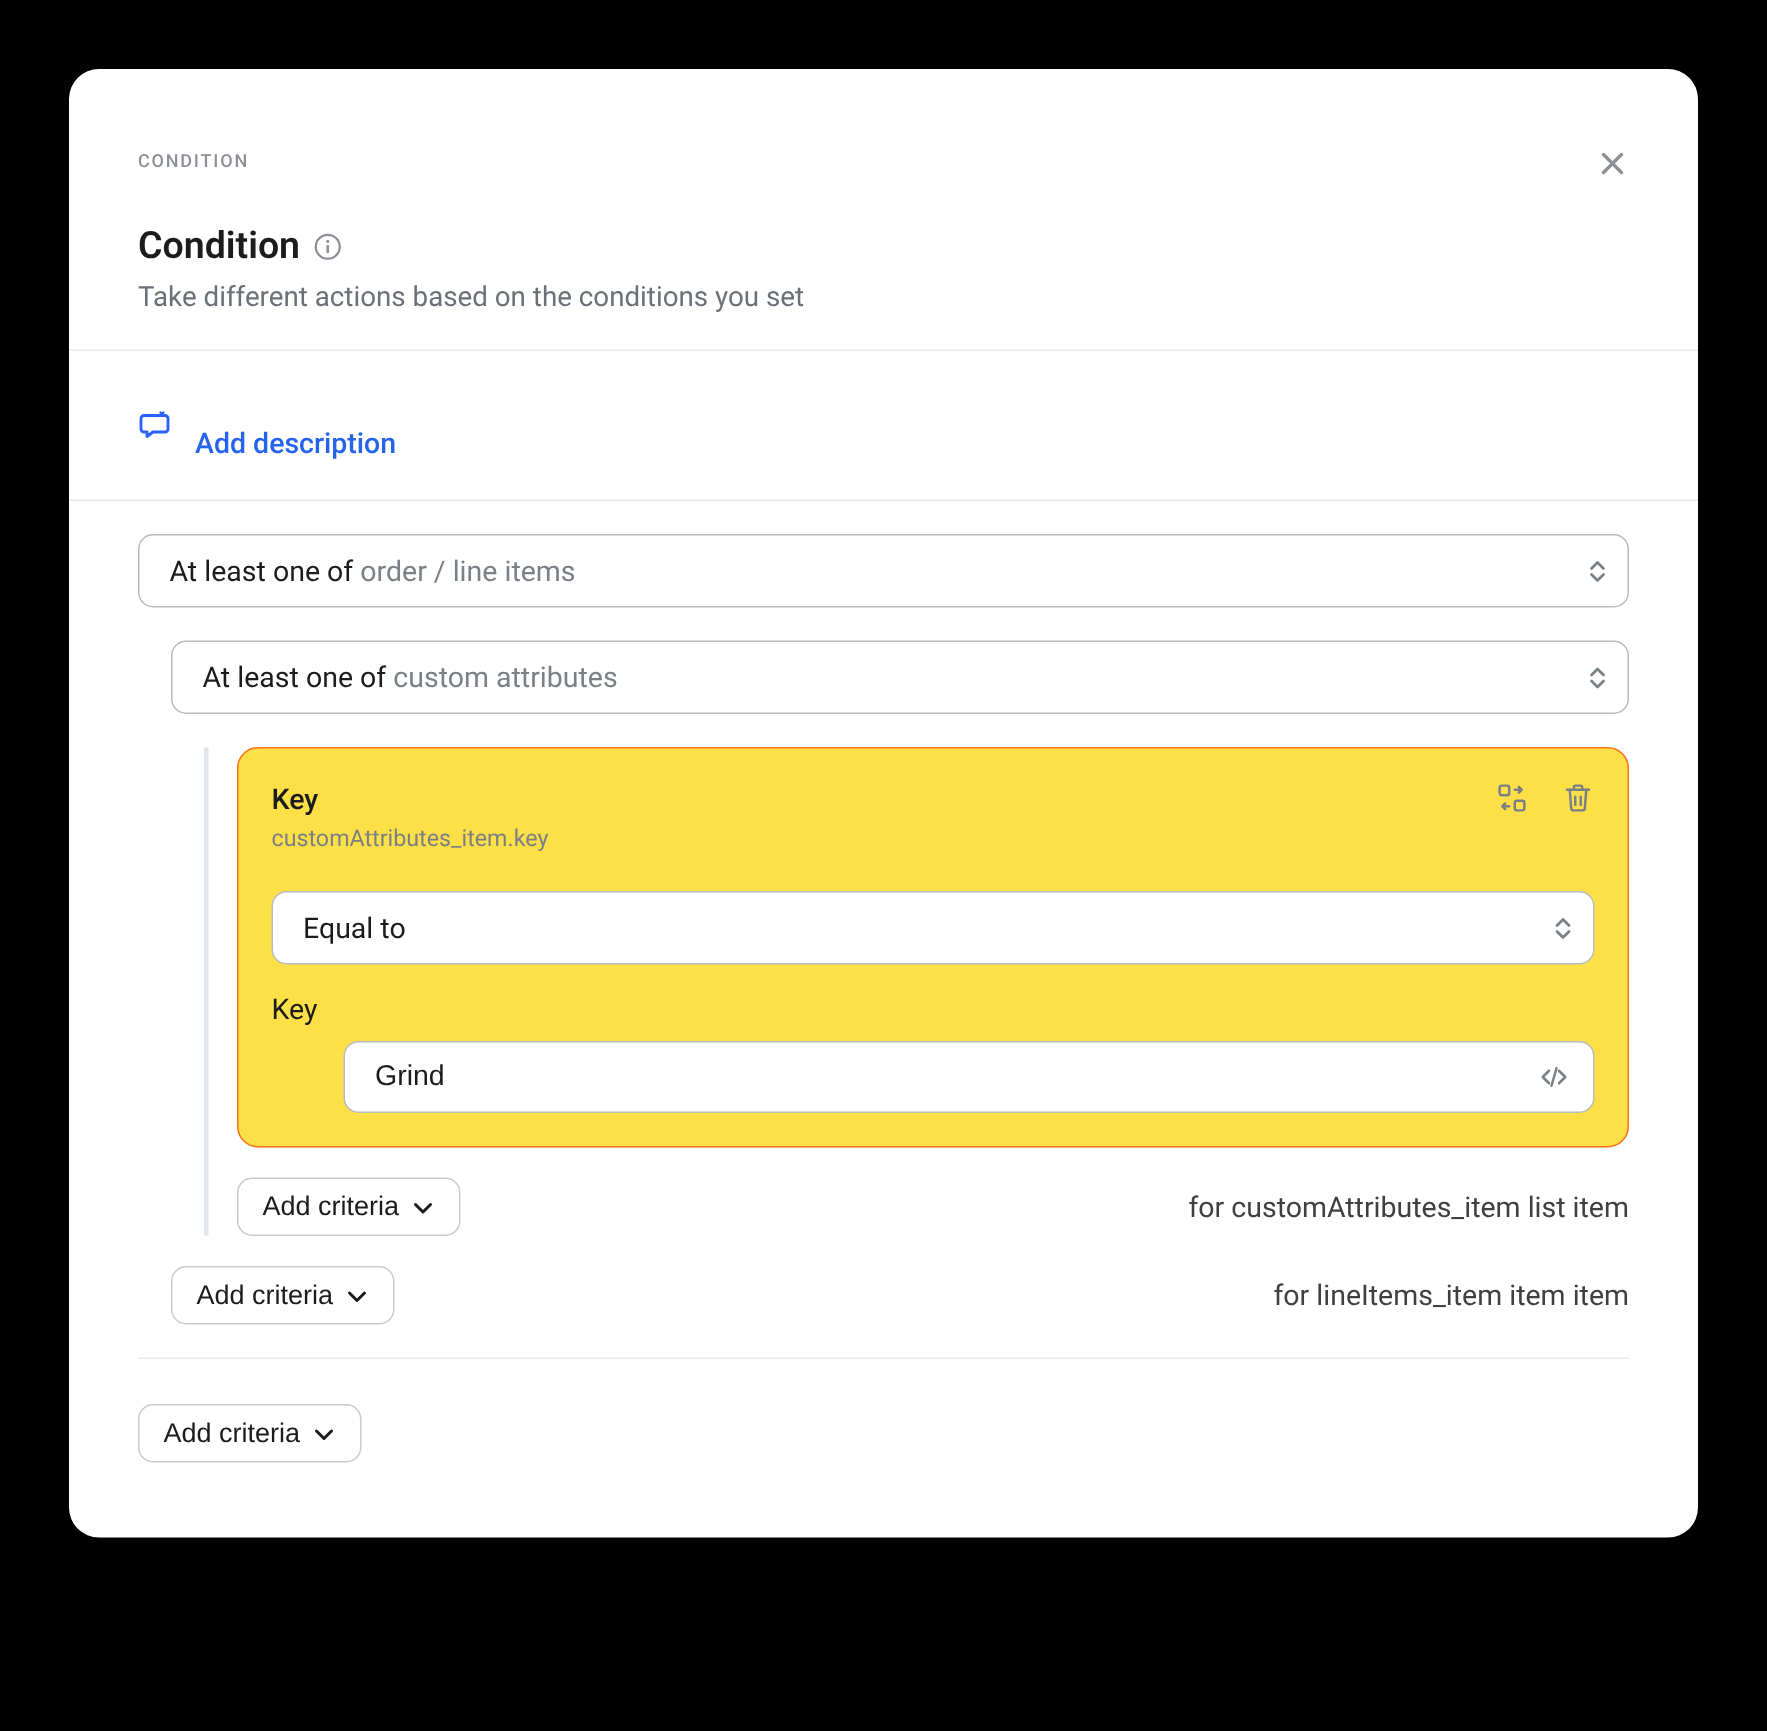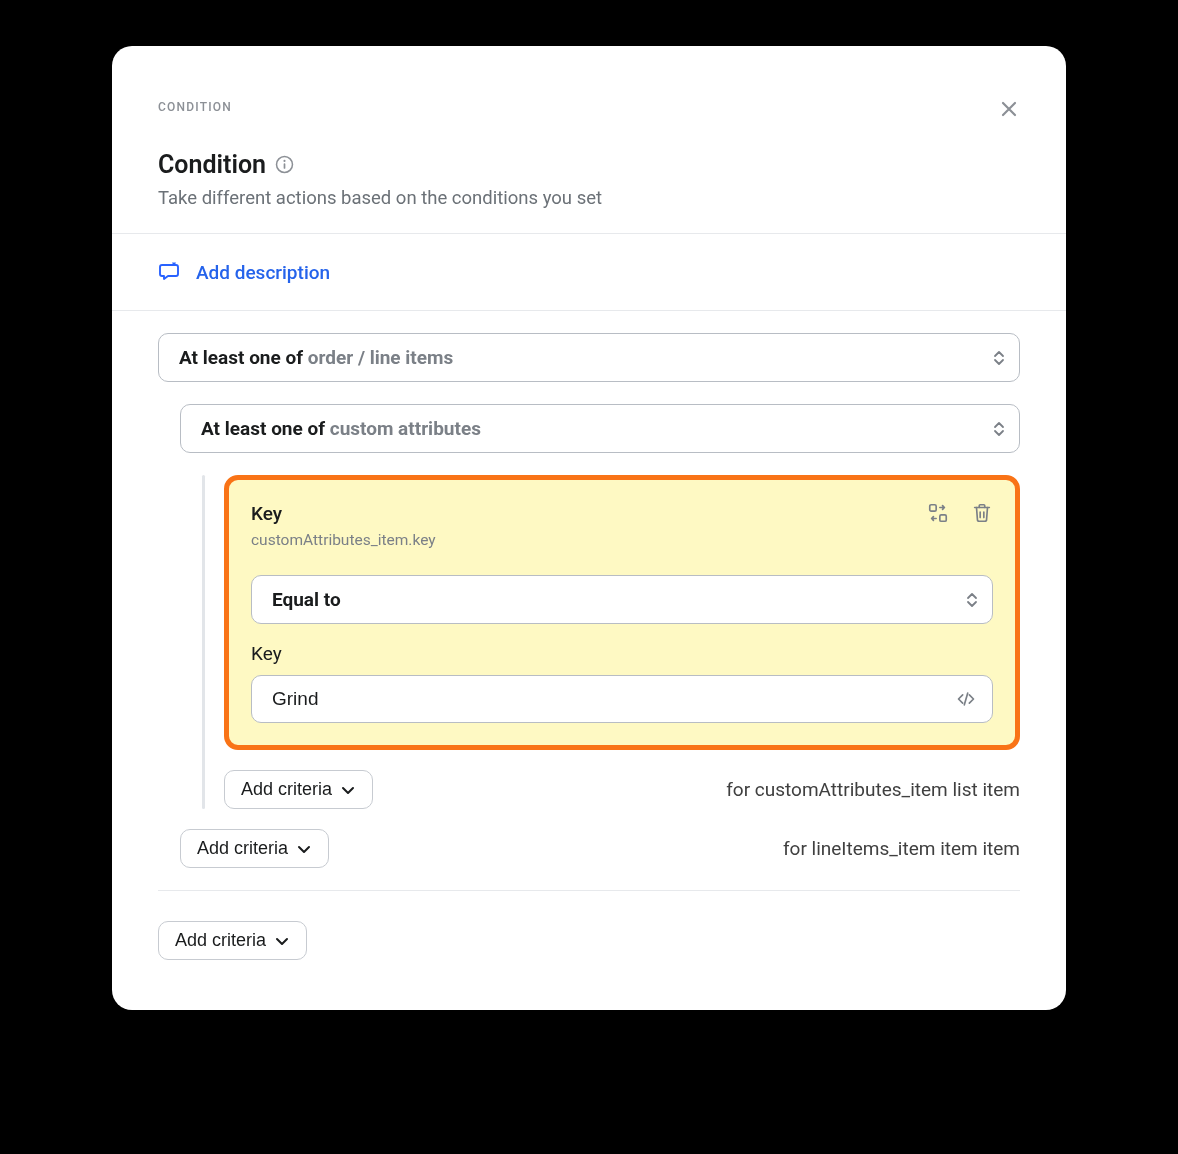--- a/index.html
+++ b/index.html
@@ -7,21 +7,21 @@
     background: #000;
     font-family: -apple-system, BlinkMacSystemFont, "Segoe UI", Roboto, Helvetica, Arial, sans-serif;
     padding: 46px;
     display: flex;
     justify-content: center;
     align-items: flex-start;
   }
   .card {
     background: #fff;
     border-radius: 20px;
-    width: 954px;
+    width: 1086px;
     box-shadow: 0 8px 40px rgba(0,0,0,.35);
     padding-bottom: 50px;
   }
   .header {
     padding: 54px 46px 24px 46px;
     position: relative;
   }
   .section-label {
     font-size: 12px;
     letter-spacing: 1.2px;
@@ -56,59 +56,59 @@
     font-size: 18.5px;
     color: #6b7177;
     margin-top: 8px;
   }
   .divider { border-top:1px solid #e7e9ec; }
   .desc-row {
     padding: 26px 46px;
     display:flex; align-items:center; gap:14px;
   }
   .desc-icon { color:#2962ff; display:flex; }
-  .desc-link { color:#2563eb; font-size:19px; font-weight:500; }
+  .desc-link { color:#2563eb; font-size:19px; font-weight:500;margin-top:24px; }
   .body { padding: 22px 46px 0 46px; }
   .if-label { font-size:19px; font-weight:500; color:#1a1c1d; margin-bottom:18px; }
   .select {
     width:100%;
     border:1px solid #b8bdc4;
     border-radius:10px;
     padding:12px 44px 12px 20px;
     font-size:19px;
     color:#1a1c1d;
     background:#fff;
     text-align:left;
     position:relative;
     cursor:pointer;
-    display:flex; align-items:center;font-weight:bold;
+    display:flex; align-items:center;
   }
   .select .muted { color:#7b8087; }
   .select-arrows {
     position:absolute; right:14px; top:50%; transform:translateY(-50%);
     display:flex; flex-direction:column; gap:0px; color:#7b8087;
   }
   .nest1 { margin-left:22px; margin-top:22px; }
   .nest2 { margin-left:22px; margin-top:22px; position:relative; padding-left:22px; }
   .vbar { position:absolute; left:0; top:0; bottom:0; width:3px; background:#e2e5e9; border-radius:2px; }
   .criteria-card {
-    background:#fef9c3;
-    border:5px solid #f97316;
+    background:#fde047;
+    border:1px solid #f97316;
     border-radius:14px;
     padding:22px;
   }
   .crit-head {
     display:flex; align-items:flex-start; justify-content:space-between;
   }
   .crit-title { font-size:19px; font-weight:500; color:#1a1c1d; }
   .crit-path { font-size:15.5px; color:#7b8087; margin-top:6px;text-align:center; }
   .crit-actions { display:flex; gap:22px; color:#7b8087; }
   .crit-actions .ico { cursor:pointer; display:flex; }
   .field-label { font-size:19px; color:#1a1c1d; margin-top:18px; margin-bottom:10px; }
-  .input-wrap { position:relative; }
+  .input-wrap { position:relative;margin-left:48px; }
   .text-input {
     width:100%;
     border:1px solid #b8bdc4;
     border-radius:10px;
     padding:12px 48px 12px 20px;
     font-size:19px;
     color:#1a1c1d;
     background:#fff;
   }
   .code-icon {

